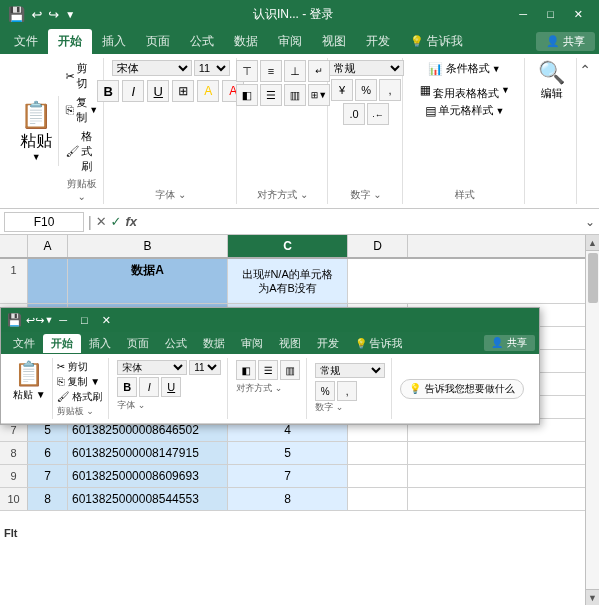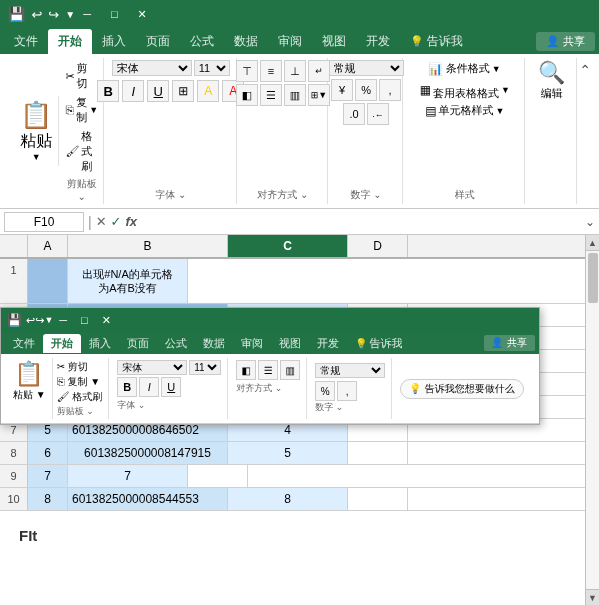--- a/index.html
+++ b/index.html
@@ -197,39 +197,40 @@
       border-radius: 3px;
       background: #f8fff8;
     }
 
     
     .fit-label {
       position: absolute;
       left: 0;
       top: 290px;
       color: #333;
-      font-size: 15px;
+      font-size: 11px;
       font-weight: bold;
       background: rgba(255,255,255,0.7);
-      padding: 2px 19px;
+      padding: 2px 4px;
       z-index: 5;
     }
   </style>
 </head>
 <body>
 
 <div class="outer">
 
   <div class="title-bar">
     <div class="title-bar-left">
       <span style="font-size:14px; cursor:pointer;">💾</span>
       <span style="font-size:13px; cursor:pointer;">↩</span>
       <span style="font-size:13px; cursor:pointer;">↪</span>
       <span style="font-size:10px; cursor:pointer;">▼</span>
     </div>
+    <div class="title-bar-title">认识IN... - 登录</div>
     <div class="title-bar-controls">
       <span class="title-bar-btn">─</span>
       <span class="title-bar-btn">□</span>
       <span class="title-bar-btn">✕</span>
     </div>
   </div>
 
   <div class="tab-bar">
     <span class="tab-item">文件</span>
     <span class="tab-item active">开始</span>
@@ -470,20 +471,21 @@
         <div style="width:40px;min-width:40px;border-right:1px solid #c8c8c8;text-align:center;font-size:12px;height:22px;line-height:22px;">A</div>
         <div style="width:160px;min-width:160px;border-right:1px solid #c8c8c8;text-align:center;font-size:12px;height:22px;line-height:22px;">B</div>
         <div style="width:120px;min-width:120px;border-right:1px solid #c8c8c8;text-align:center;font-size:12px;height:22px;line-height:22px;background:#217346;color:white;font-weight:bold;">C</div>
         <div style="width:60px;min-width:60px;border-right:1px solid #c8c8c8;text-align:center;font-size:12px;height:22px;line-height:22px;">D</div>
         <div style="flex:1;"></div>
       </div>
 
       <div class="grid-row">
         <div class="row-num">1</div>
         <div class="cell w-col-a" style="background:#9bc2e6;font-weight:bold;text-align:center;"></div>
+        <div class="cell w-col-b" style="background:#9bc2e6;font-weight:bold;text-align:center;">数据A</div>
         <div class="cell w-col-c" style="background:#ddeeff;font-size:11px;text-align:center;line-height:1.3;white-space:normal;height:44px;display:flex;align-items:center;justify-content:center;border-right:1px solid #d0d0d0;">出现#N/A的单元格<br>为A有B没有</div>
       </div>
 
       <div class="grid-row">
         <div class="row-num">2</div>
         <div class="cell w-col-a" style="background:#9bc2e6;font-weight:bold;text-align:center;">序号</div>
         <div class="cell w-col-b" style="background:#9bc2e6;font-weight:bold;text-align:center;">银行卡号</div>
         <div class="cell w-col-c" style="background:#ddeeff;"></div>
         <div class="cell w-col-d"></div>
       </div>
@@ -524,28 +526,29 @@
         <div class="row-num">7</div>
         <div class="cell w-col-a" style="background:#cce4f7;text-align:center;">5</div>
         <div class="cell w-col-b" style="background:#cce4f7;">6013825000008646502</div>
         <div class="cell w-col-c" style="background:#ddeeff;text-align:center;">4</div>
         <div class="cell w-col-d"></div>
       </div>
 
       <div class="grid-row">
         <div class="row-num">8</div>
         <div class="cell w-col-a" style="background:#cce4f7;text-align:center;">6</div>
-        <div class="cell w-col-b" style="background:#cce4f7;text-align:center;">6013825000008147915</div>
+        <div class="cell w-col-b" style="background:#cce4f7;">6013825000008147915</div>
         <div class="cell w-col-c" style="background:#ddeeff;text-align:center;">5</div>
         <div class="cell w-col-d"></div>
       </div>
 
       <div class="grid-row">
         <div class="row-num">9</div>
         <div class="cell w-col-a" style="background:#cce4f7;text-align:center;">7</div>
+        <div class="cell w-col-b" style="background:#cce4f7;">6013825000008609693</div>
         <div class="cell w-col-c" style="background:#ddeeff;text-align:center;">7</div>
         <div class="cell w-col-d"></div>
       </div>
 
       <div class="grid-row">
         <div class="row-num">10</div>
         <div class="cell w-col-a" style="background:#cce4f7;text-align:center;">8</div>
         <div class="cell w-col-b" style="background:#cce4f7;">6013825000008544553</div>
         <div class="cell w-col-c" style="background:#ddeeff;text-align:center;">8</div>
         <div class="cell w-col-d"></div>

